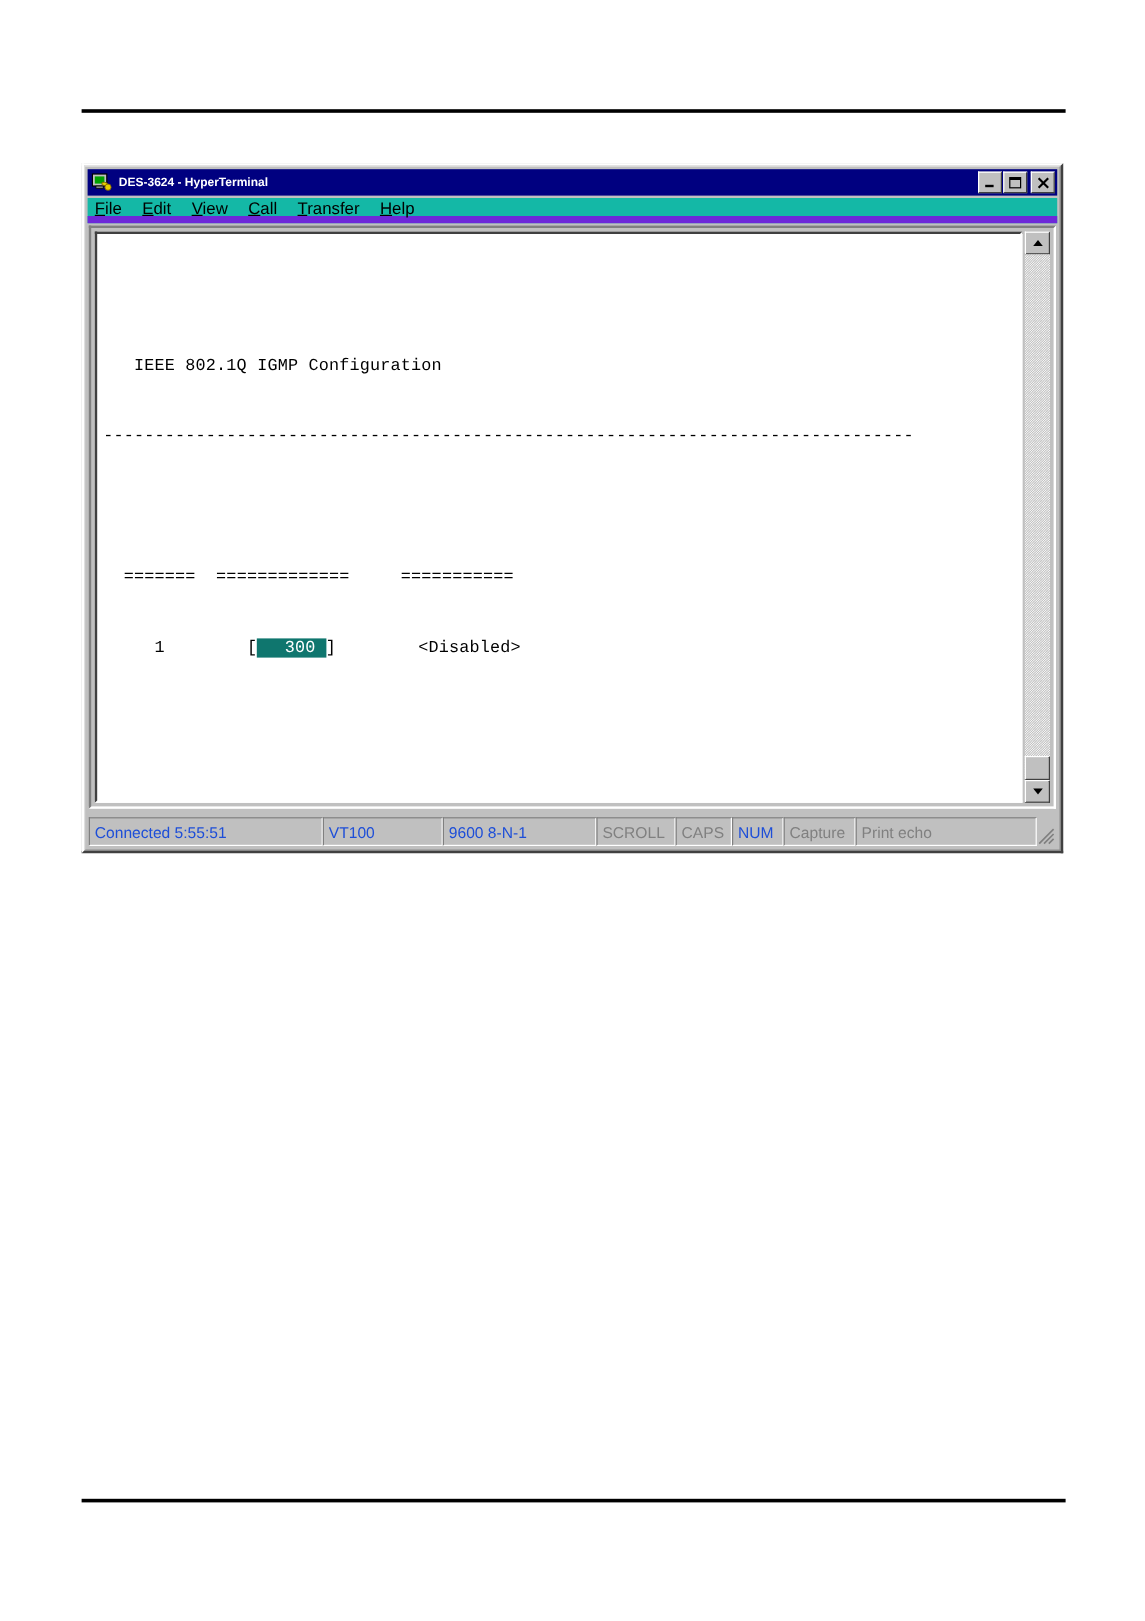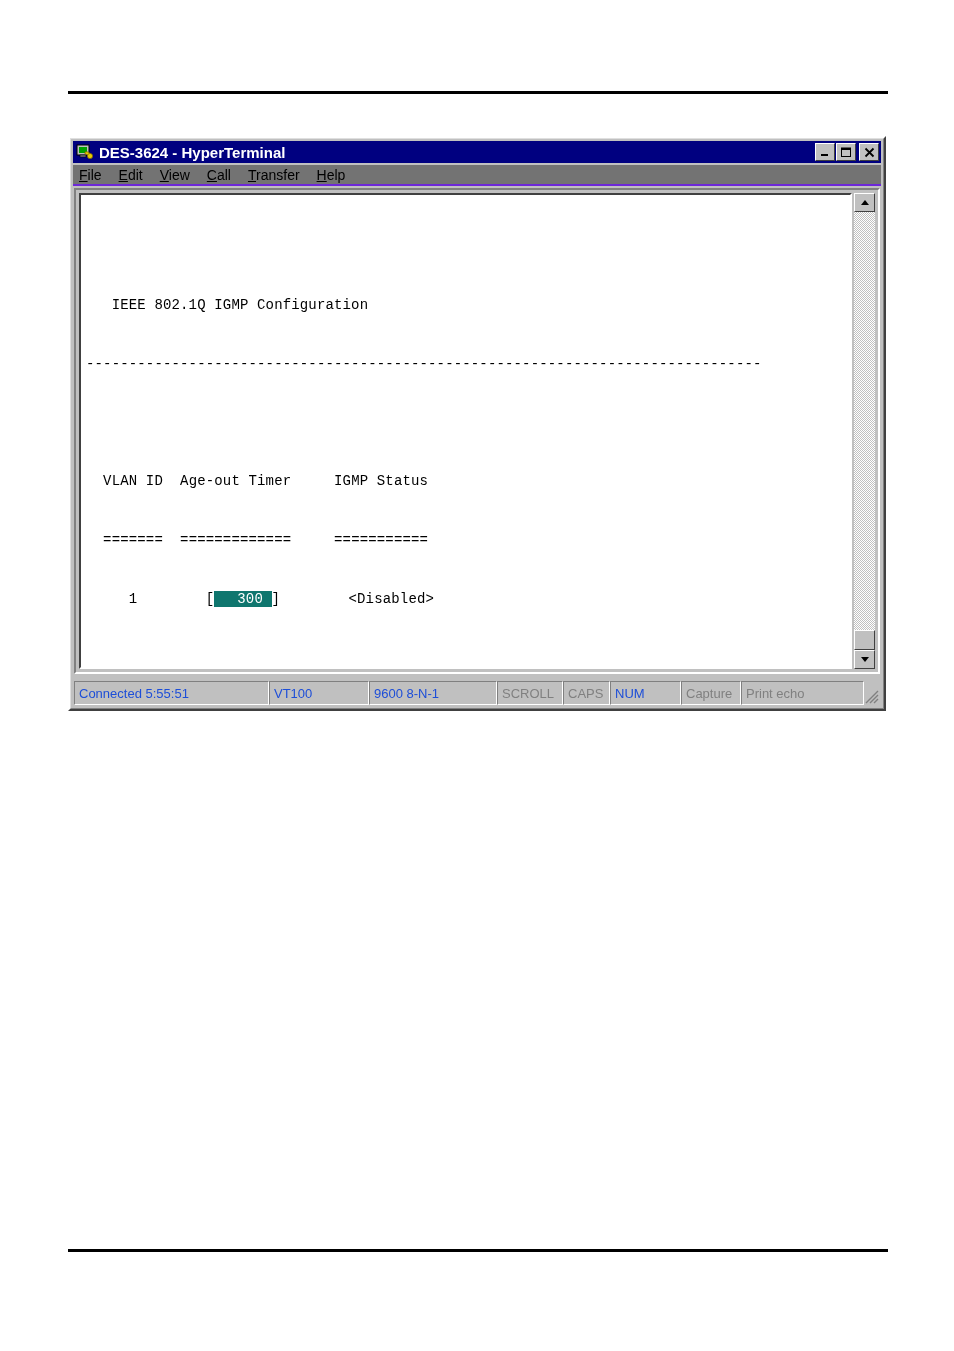--- a/index.html
+++ b/index.html
@@ -66,21 +66,21 @@
   }
   .title-icon {
     width: 18px;
     height: 17px;
     margin-right: 5px;
     flex: 0 0 auto;
     position: relative;
   }
   .title-text {
     color: #ffffff;
-    font-size: 15px;
+    font-size: 10px;
     font-weight: bold;
     letter-spacing: 0px;
     white-space: nowrap;
     flex: 1 1 auto;
     overflow: hidden;
     font-family: "Liberation Sans", sans-serif;
   }
   .title-buttons {
     display: flex;
     gap: 0px;
@@ -106,26 +106,26 @@
   .tbtn.close { margin-left: 3px; }
   .tbtn svg { display: block; }
 
   
   .menubar {
     position: absolute;
     left: 3px;
     top: 27px;
     right: 3px;
     height: 21px;
-    background: #737373;
+    background: #14b8a6;
     display: flex;
     align-items: center;
     padding-left: 6px;
     box-sizing: border-box;
-    border-bottom: 2px solid #6d28d9;
+    border-bottom: 6px solid #6d28d9;
   }
   .menu-item {
     font-size: 14px;
     color: #000000;
     margin-right: 17px;
     white-space: nowrap;
     font-family: "Liberation Sans", sans-serif;
   }
   .menu-item u { text-decoration: underline; }
 
@@ -256,21 +256,21 @@
     white-space: nowrap;
     overflow: hidden;
     font-family: "Liberation Sans", sans-serif;
   }
   .sfield.dim { color: #808080; }
   .sfield.f-connected { width: 195px; flex: 0 0 auto; }
   .sfield.f-emulation { width: 100px; flex: 0 0 auto; }
   .sfield.f-baud      { width: 128px; flex: 0 0 auto; }
   .sfield.f-scroll    { width: 66px;  flex: 0 0 auto; }
   .sfield.f-caps      { width: 47px;  flex: 0 0 auto; }
-  .sfield.f-num       { width: 71px;  flex: 0 0 auto; }
+  .sfield.f-num       { width: 43px;  flex: 0 0 auto; }
   .sfield.f-capture   { width: 60px;  flex: 0 0 auto; }
   .sfield.f-print     { flex: 1 1 auto; }
   .grip {
     width: 16px;
     flex: 0 0 auto;
     position: relative;
   }
   .grip svg { position: absolute; right: 1px; bottom: 1px; }
 </style>
 </head>
@@ -322,21 +322,20 @@
     <span class="menu-item"><u>H</u>elp</span>
   </div>
 
   <div class="term-outer">
     <div class="term-pane">
       <div class="term-screen">
         <div class="term-line">&nbsp;</div>
         <div class="term-line"><span>   </span><span>IEEE 802.1Q IGMP Configuration</span></div>
         <div class="term-line"><span>-------------------------------------------------------------------------------</span></div>
         <div class="term-line">&nbsp;</div>
-        <div class="term-line"><span>  </span><span>VLAN ID</span><span>  </span><span>Age-out Timer</span><span>     </span><span>IGMP Status</span></div>
         <div class="term-line"><span>  </span><span>=======</span><span>  </span><span>=============</span><span>     </span><span>===========</span></div>
         <div class="term-line"><span>     </span><span>1</span><span>        </span><span>[</span><span class="inverse"><span>300</span><span> </span></span><span>]</span><span>        </span><span>&lt;Disabled&gt;</span></div>
         <div class="term-line">&nbsp;</div>
         
         
         
         
         
         
         

